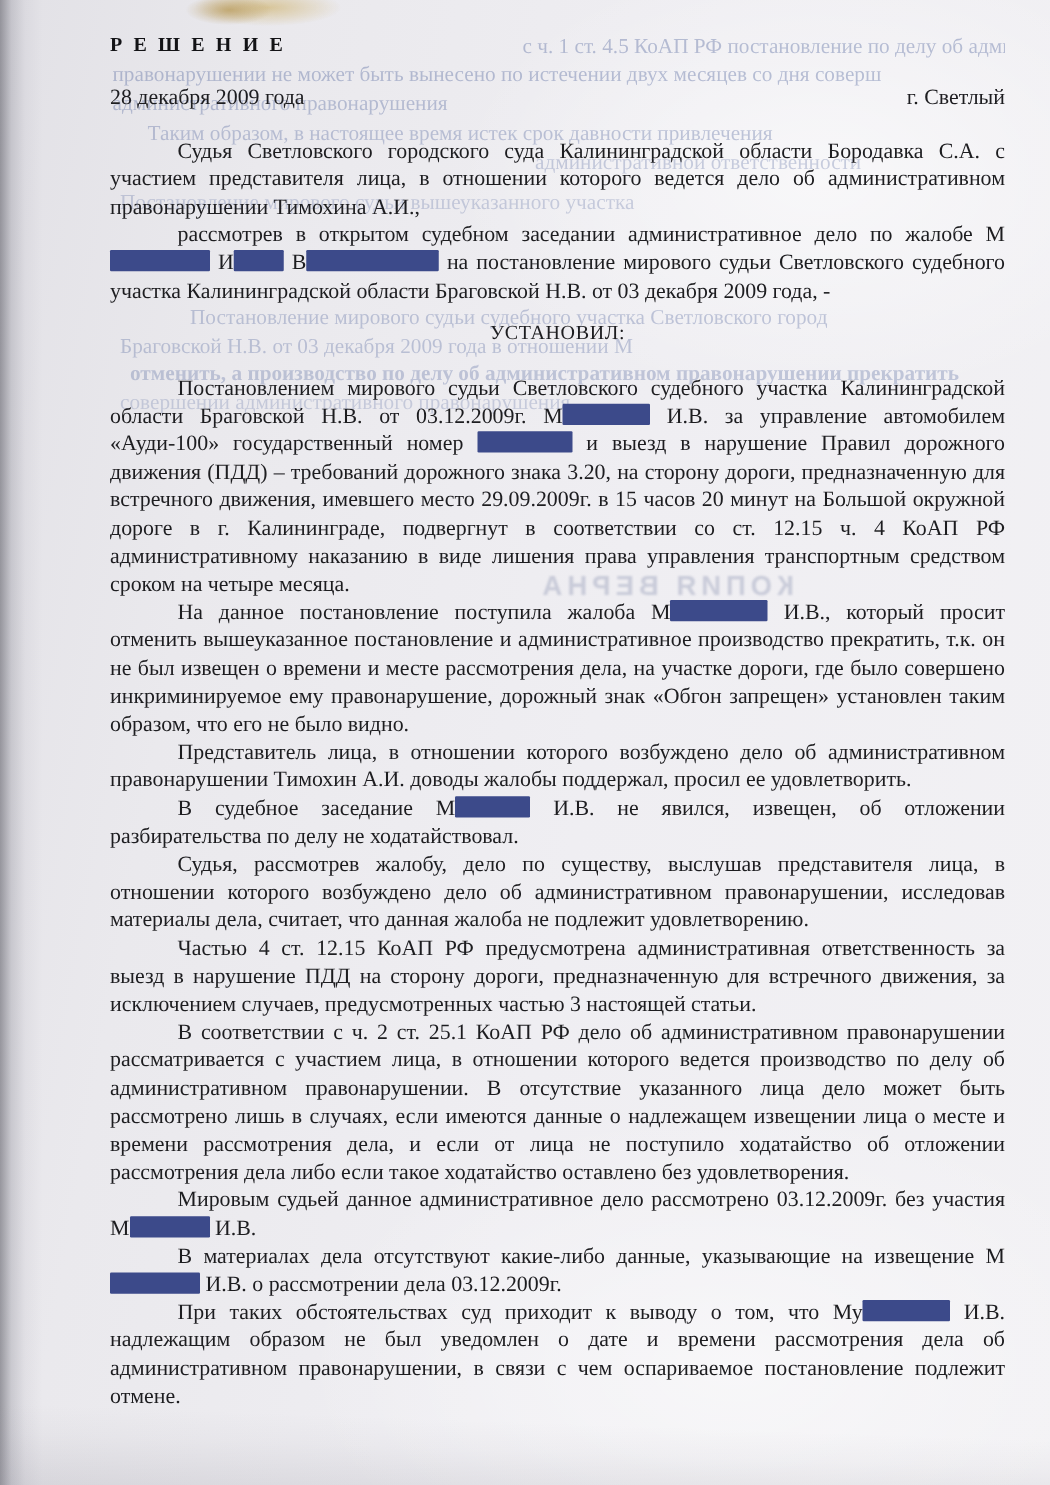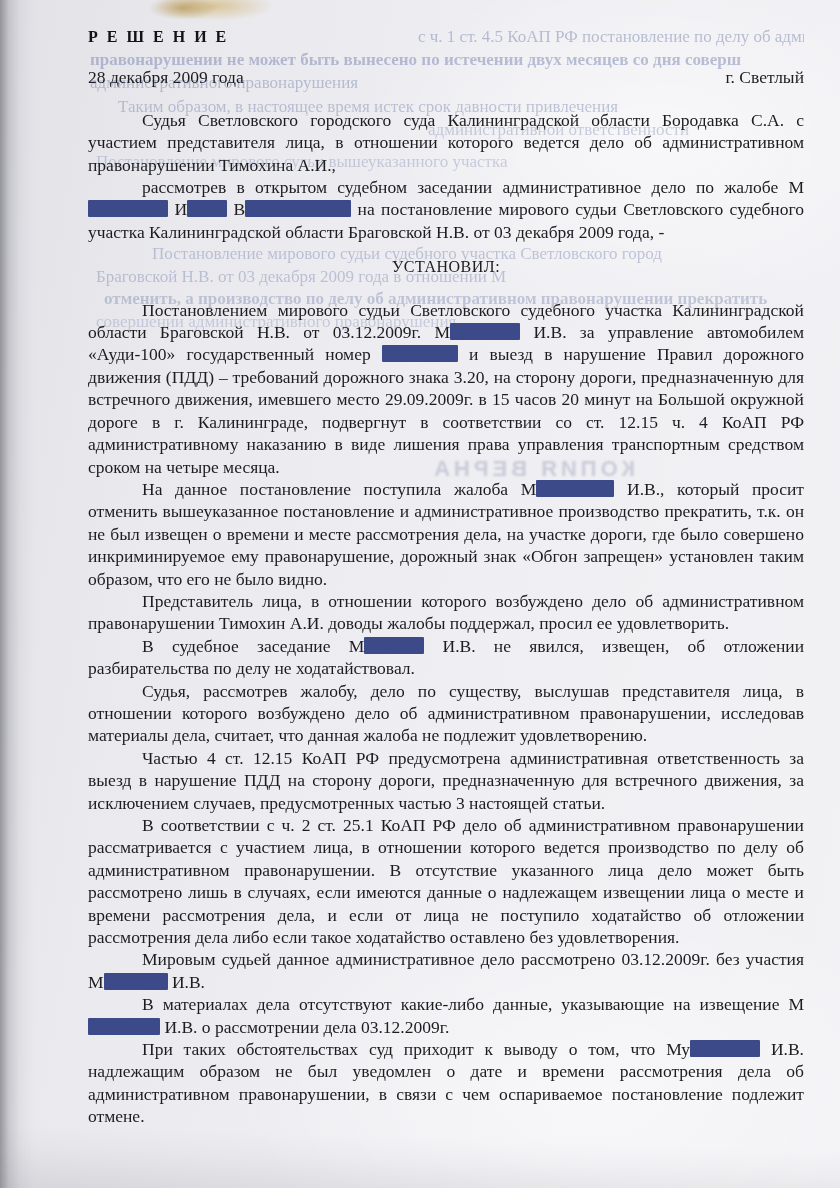--- a/index.html
+++ b/index.html
@@ -73,21 +73,21 @@
 </head>
 <body>
 
 <div class="page">
   <div class="edge-left"></div>
   <div class="edge-bottom"></div>
   <div class="stain"></div>
 
   <div class="ghost-layer" id="ghost-layer">
       <div class="ghost" style="top: 26px; left: 418px; width: 386px; opacity: 0.42;">с ч. 1 ст. 4.5 КоАП РФ постановление по делу об админ</div>
-      <div class="ghost" style="top: 49px; left: 90px; width: 714px; opacity: 0.42; font-weight: bold;">правонарушении не может быть вынесено по истечении двух месяцев со дня соверш</div>
+      <div class="ghost" style="top: 49px; left: 90px; width: 714px; opacity: 0.42;">правонарушении не может быть вынесено по истечении двух месяцев со дня соверш</div>
       <div class="ghost" style="top: 72px; left: 90px; width: 430px; opacity: 0.4;">административного правонарушения</div>
       <div class="ghost" style="top: 96px; left: 118px; width: 688px; opacity: 0.38;">Таким образом, в настоящее время истек срок давности привлечения</div>
       <div class="ghost" style="top: 119px; left: 428px; width: 378px; opacity: 0.32;">административной ответственности</div>
       <div class="ghost" style="top: 151px; left: 96px; width: 640px; opacity: 0.3;">Постановление мирового судьи вышеуказанного участка</div>
       <div class="ghost" style="top: 243px; left: 152px; width: 654px; opacity: 0.36;">Постановление мирового судьи судебного участка Светловского город</div>
       <div class="ghost" style="top: 266px; left: 96px; width: 710px; opacity: 0.36;">Браговской Н.В. от 03 декабря 2009 года в отношении М</div>
       <div class="ghost" style="top: 288px; left: 104px; width: 710px; opacity: 0.34; font-weight: bold;">отменить, а производство по делу об административном правонарушении прекратить</div>
       <div class="ghost" style="top: 311px; left: 96px; width: 710px; opacity: 0.28;">совершении административного правонарушения</div>
     </div>
   <div class="stamp">КОПИЯ ВЕРНА</div>

